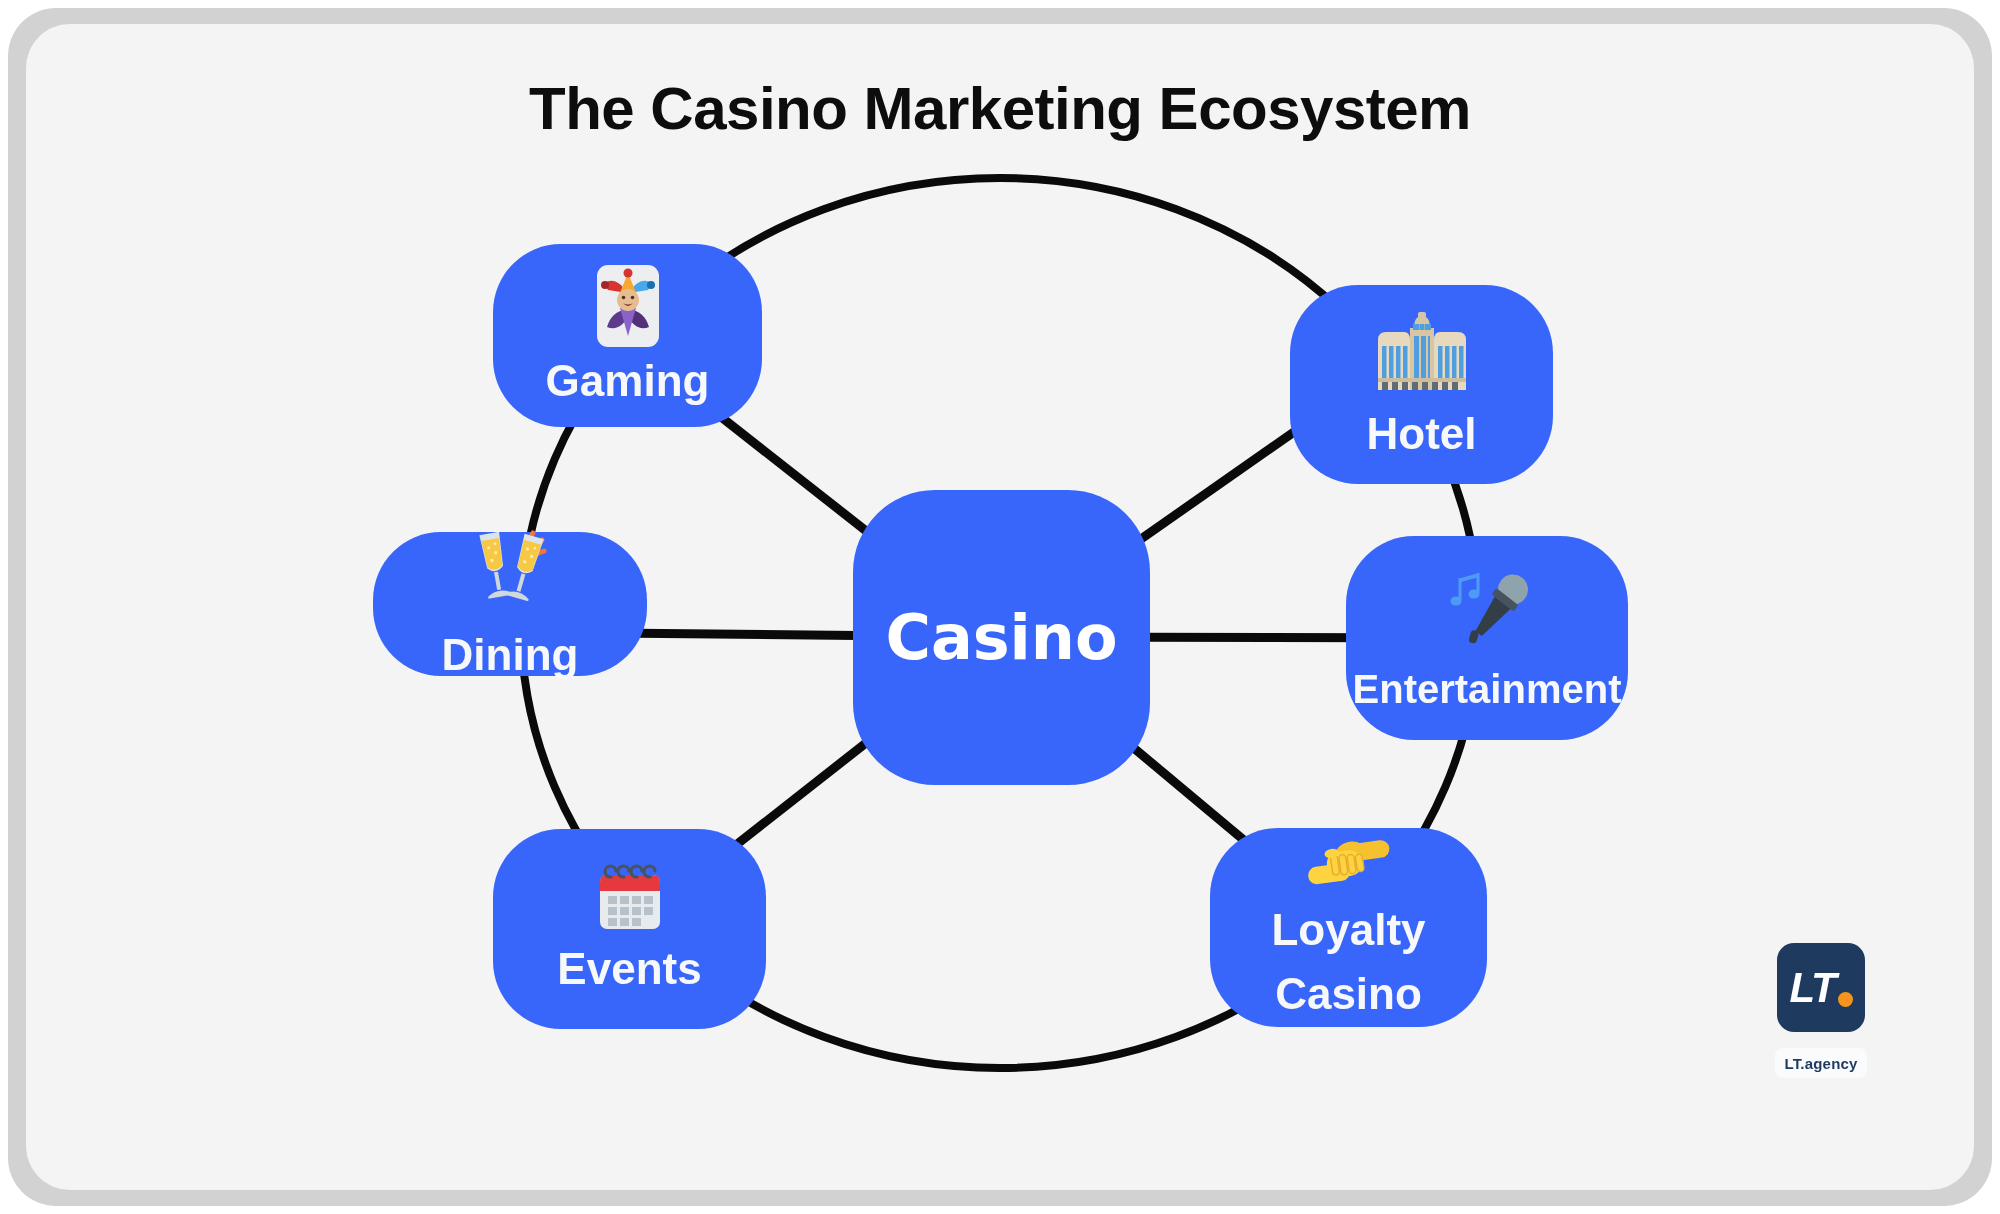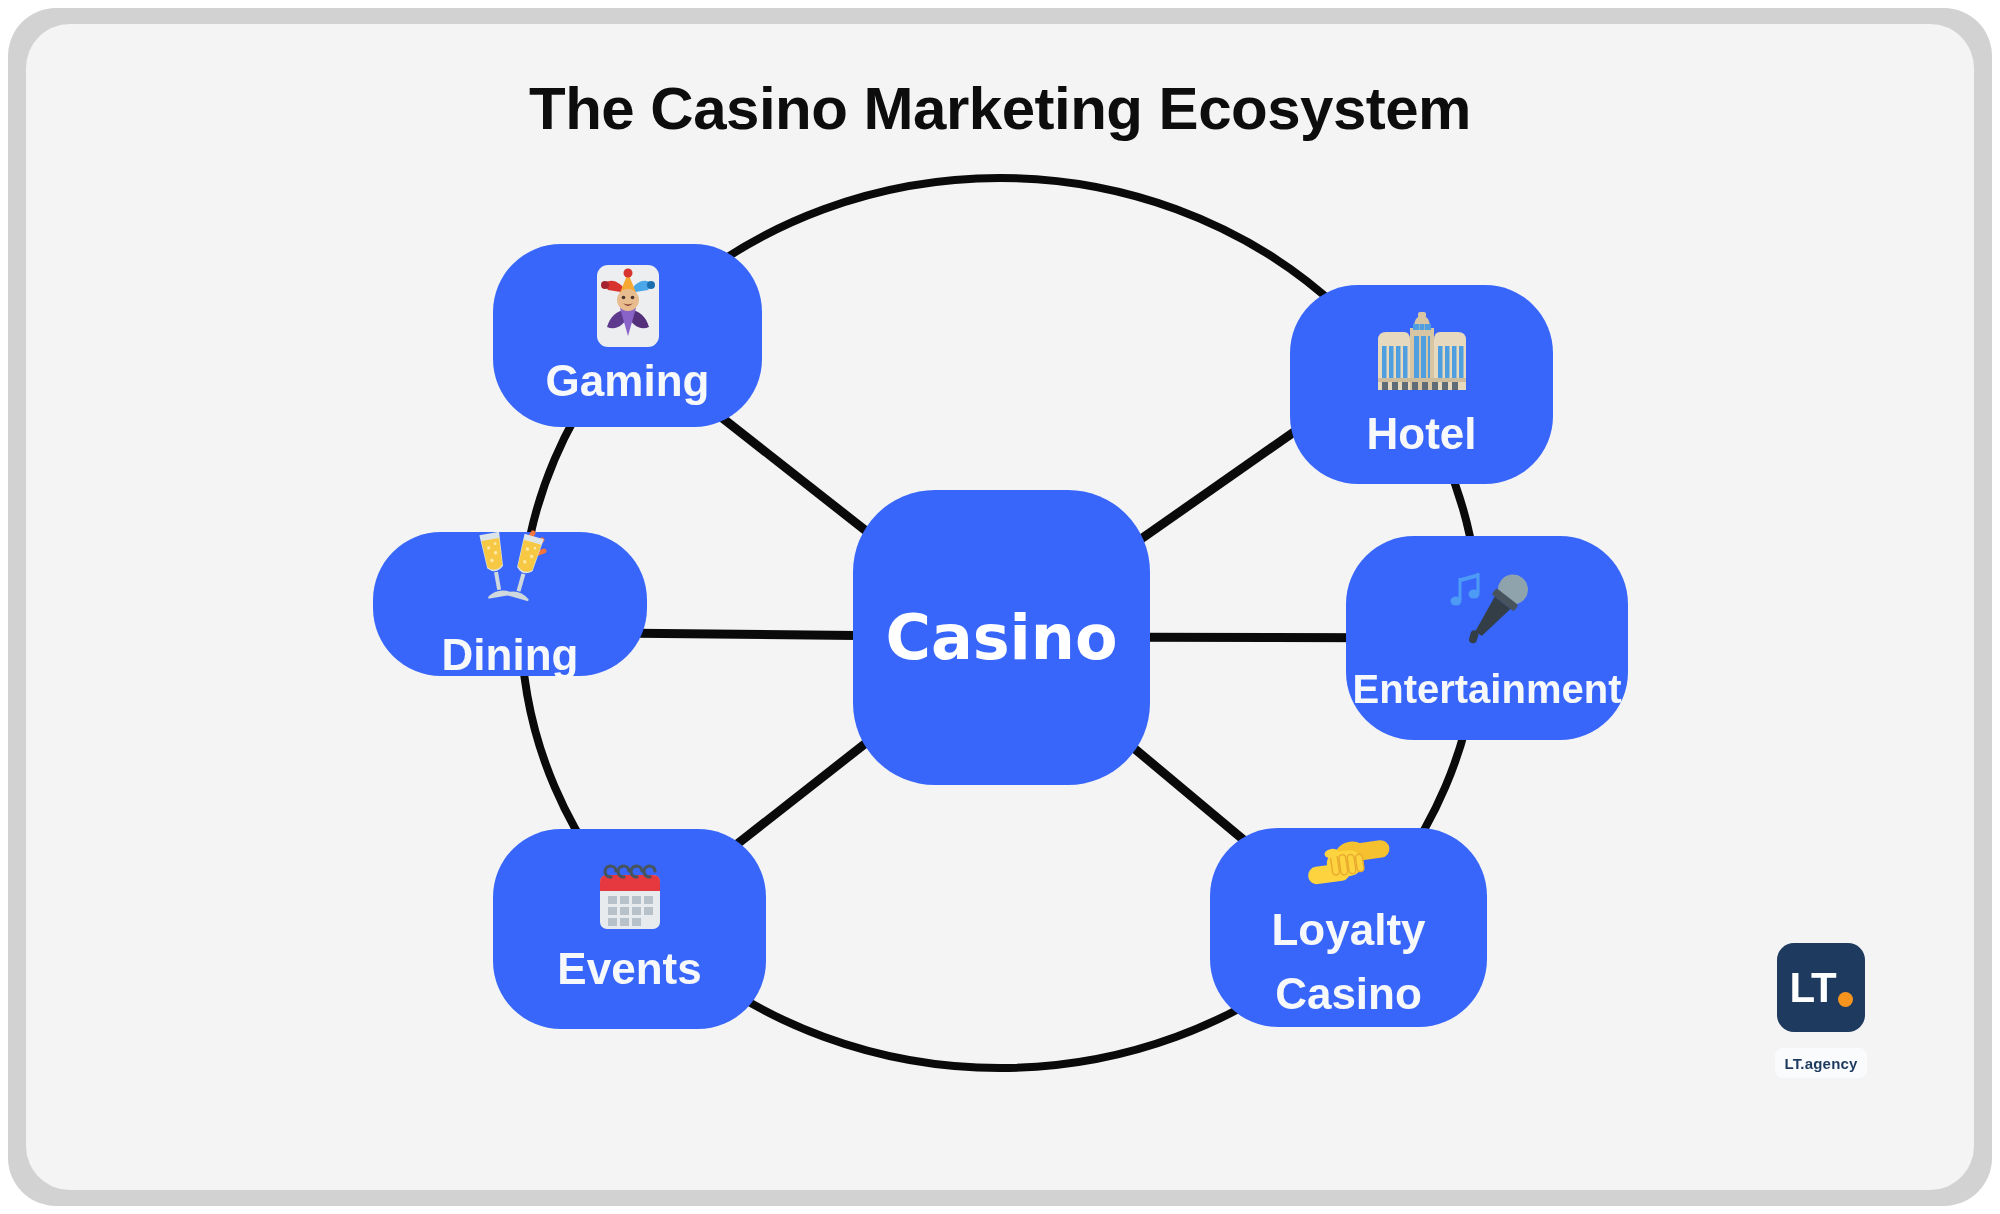--- a/index.html
+++ b/index.html
@@ -23,21 +23,21 @@
   .n-gaming{left:493px;top:244px;width:269px;height:183px;gap:7px;}
   .n-hotel{left:1290px;top:243px;width:263px;height:199px;margin-top:42px;}
   .n-dining{left:373px;top:532px;width:274px;height:144px;}
   .n-entertainment{left:1346px;top:536px;width:282px;height:204px;}
   .n-events{left:493px;top:829px;width:273px;height:200px;}
   .n-loyalty{left:1210px;top:828px;width:277px;height:199px;}
   .n-center{left:853px;top:490px;width:297px;height:295px;border-radius:82px;gap:0;}
   .n-center .big{font-family:"DejaVu Sans",sans-serif;font-size:62px;font-weight:700;line-height:1.32;text-align:center;color:#fff;}
   .logo{position:absolute;left:1777px;top:943px;width:88px;height:89px;background:var(--logo-navy);
     border-radius:17px;display:flex;align-items:center;justify-content:center;}
-  .logo .mono{color:#fff;font-size:42px;font-weight:800;letter-spacing:-1px;}
+  .logo .mono{color:#fff;font-size:42px;font-weight:800;letter-spacing:-1px;font-style:italic;}
   .logo .dot{display:inline-block;width:15px;height:15px;border-radius:50%;background:var(--logo-orange);margin-left:2px;transform:translateY(12px);}
   .caption{position:absolute;left:1775px;top:1048px;width:92px;height:30px;background:var(--caption-bg);
     border-radius:8px;display:flex;align-items:center;justify-content:center;
     font-size:15px;font-weight:700;color:var(--logo-navy);letter-spacing:.2px;}
 </style>
 </head>
 <body>
 
 <div id="canvas">
   <div class="frame"></div>

